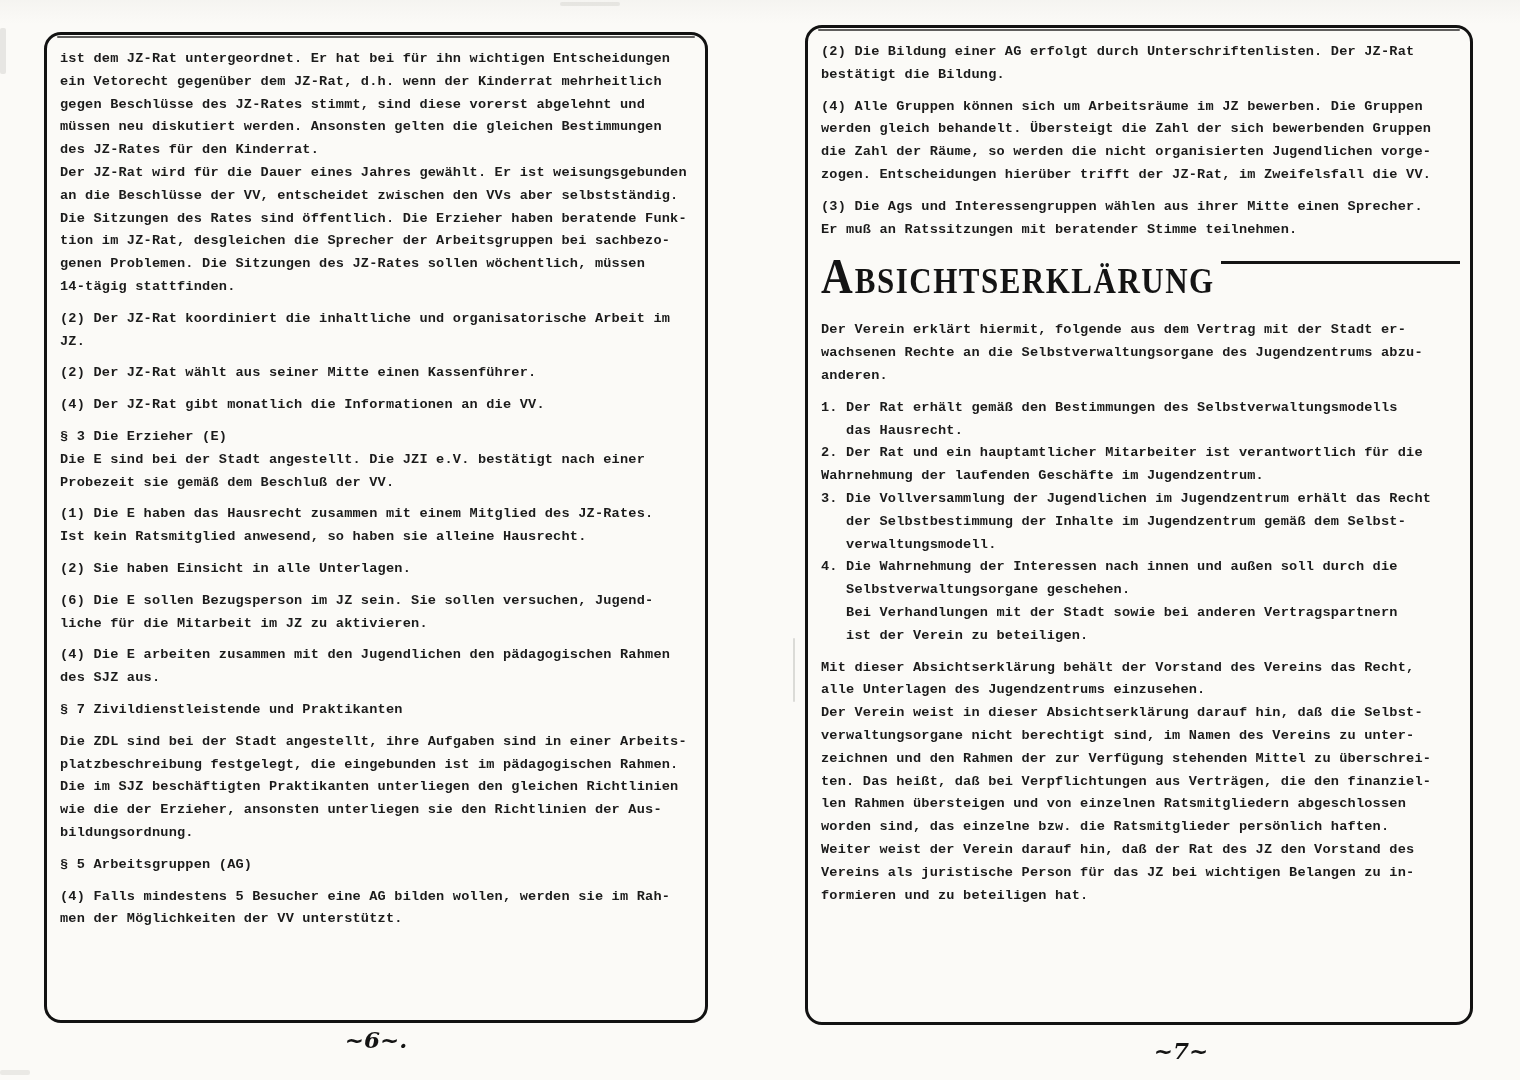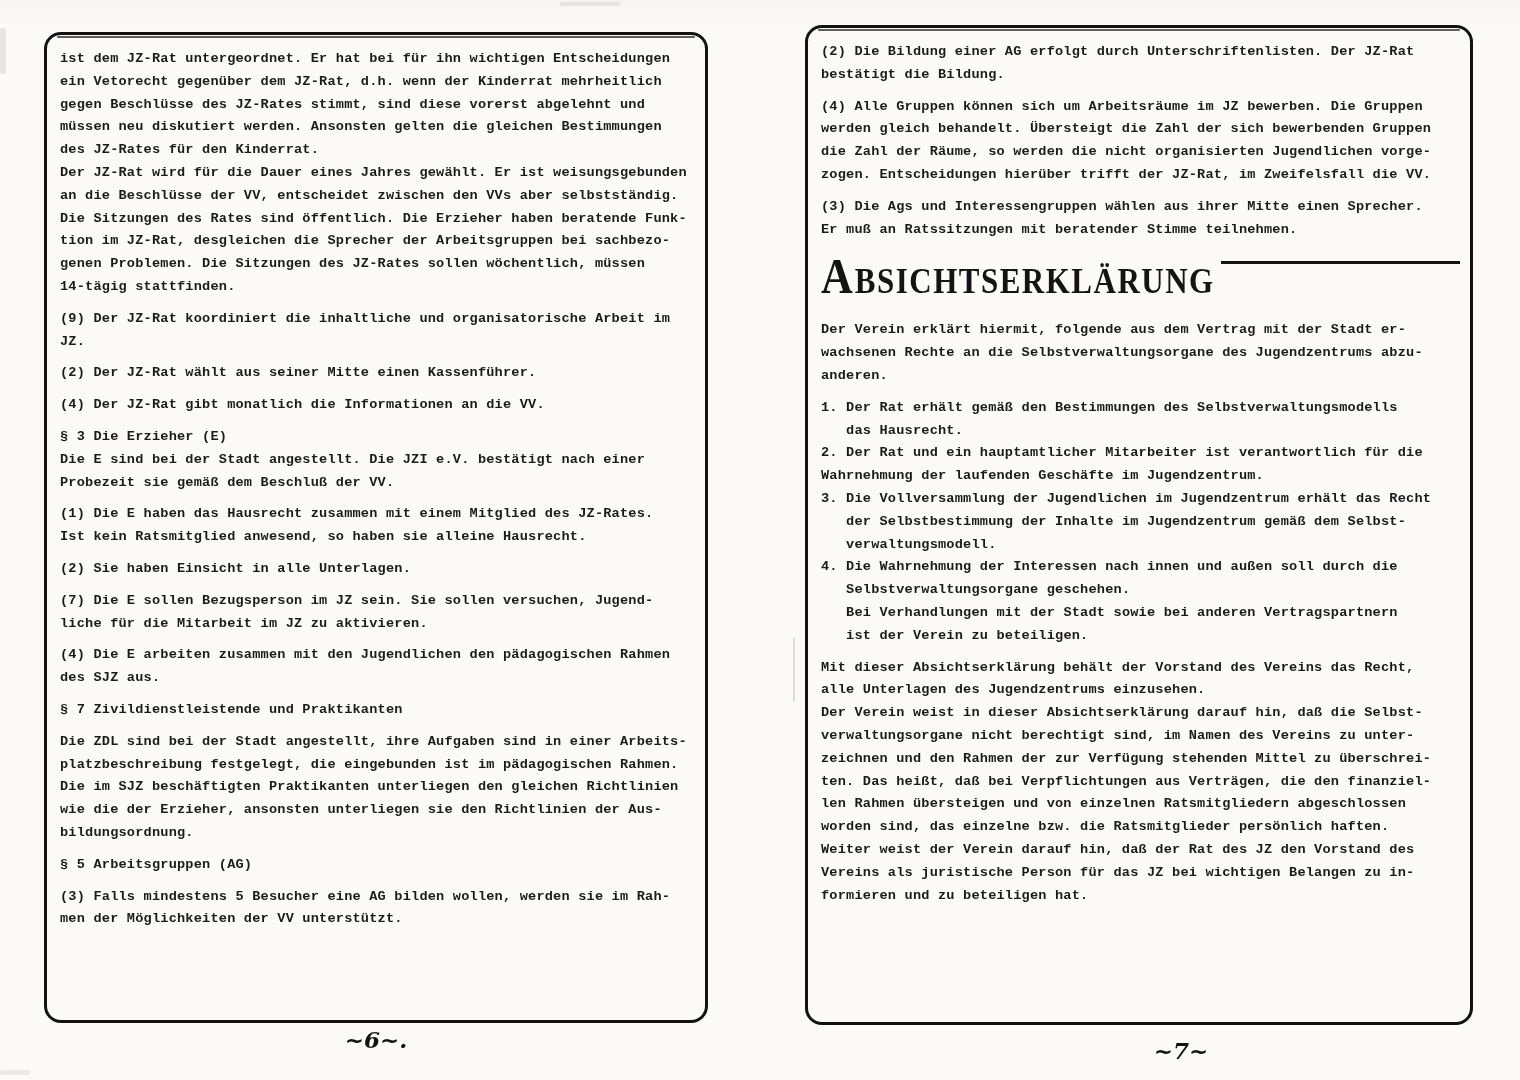--- a/index.html
+++ b/index.html
@@ -115,42 +115,42 @@
 ein Vetorecht gegenüber dem JZ-Rat, d.h. wenn der Kinderrat mehrheitlich
 gegen Beschlüsse des JZ-Rates stimmt, sind diese vorerst abgelehnt und
 müssen neu diskutiert werden. Ansonsten gelten die gleichen Bestimmungen
 des JZ-Rates für den Kinderrat.
 Der JZ-Rat wird für die Dauer eines Jahres gewählt. Er ist weisungsgebunden
 an die Beschlüsse der VV, entscheidet zwischen den VVs aber selbstständig.
 Die Sitzungen des Rates sind öffentlich. Die Erzieher haben beratende Funk-
 tion im JZ-Rat, desgleichen die Sprecher der Arbeitsgruppen bei sachbezo-
 genen Problemen. Die Sitzungen des JZ-Rates sollen wöchentlich, müssen
 14-tägig stattfinden.</div>
-      <div class="para">(9) Der JZ-Rat koordiniert die inhaltliche und organisatorische Arbeit im
+      <div class="para">(2) Der JZ-Rat koordiniert die inhaltliche und organisatorische Arbeit im
 JZ.</div>
       <div class="para">(2) Der JZ-Rat wählt aus seiner Mitte einen Kassenführer.</div>
       <div class="para">(4) Der JZ-Rat gibt monatlich die Informationen an die VV.</div>
       <div class="para">§ 3 Die Erzieher (E)
 Die E sind bei der Stadt angestellt. Die JZI e.V. bestätigt nach einer
 Probezeit sie gemäß dem Beschluß der VV.</div>
       <div class="para">(1) Die E haben das Hausrecht zusammen mit einem Mitglied des JZ-Rates.
 Ist kein Ratsmitglied anwesend, so haben sie alleine Hausrecht.</div>
       <div class="para">(2) Sie haben Einsicht in alle Unterlagen.</div>
-      <div class="para">(7) Die E sollen Bezugsperson im JZ sein. Sie sollen versuchen, Jugend-
+      <div class="para">(6) Die E sollen Bezugsperson im JZ sein. Sie sollen versuchen, Jugend-
 liche für die Mitarbeit im JZ zu aktivieren.</div>
       <div class="para">(4) Die E arbeiten zusammen mit den Jugendlichen den pädagogischen Rahmen
 des SJZ aus.</div>
       <div class="para">§ 7 Zivildienstleistende und Praktikanten</div>
       <div class="para">Die ZDL sind bei der Stadt angestellt, ihre Aufgaben sind in einer Arbeits-
 platzbeschreibung festgelegt, die eingebunden ist im pädagogischen Rahmen.
 Die im SJZ beschäftigten Praktikanten unterliegen den gleichen Richtlinien
 wie die der Erzieher, ansonsten unterliegen sie den Richtlinien der Aus-
 bildungsordnung.</div>
       <div class="para">§ 5 Arbeitsgruppen (AG)</div>
-      <div class="para">(3) Falls mindestens 5 Besucher eine AG bilden wollen, werden sie im Rah-
+      <div class="para">(4) Falls mindestens 5 Besucher eine AG bilden wollen, werden sie im Rah-
 men der Möglichkeiten der VV unterstützt.</div>
     </div>
   </section>
   <div class="pagenum pagenum-left">~6~.</div>
 
   <section class="page page-right">
     <div class="retrace"></div>
     <div class="page-inner">
       <div class="para">(2) Die Bildung einer AG erfolgt durch Unterschriftenlisten. Der JZ-Rat
 bestätigt die Bildung.</div>

